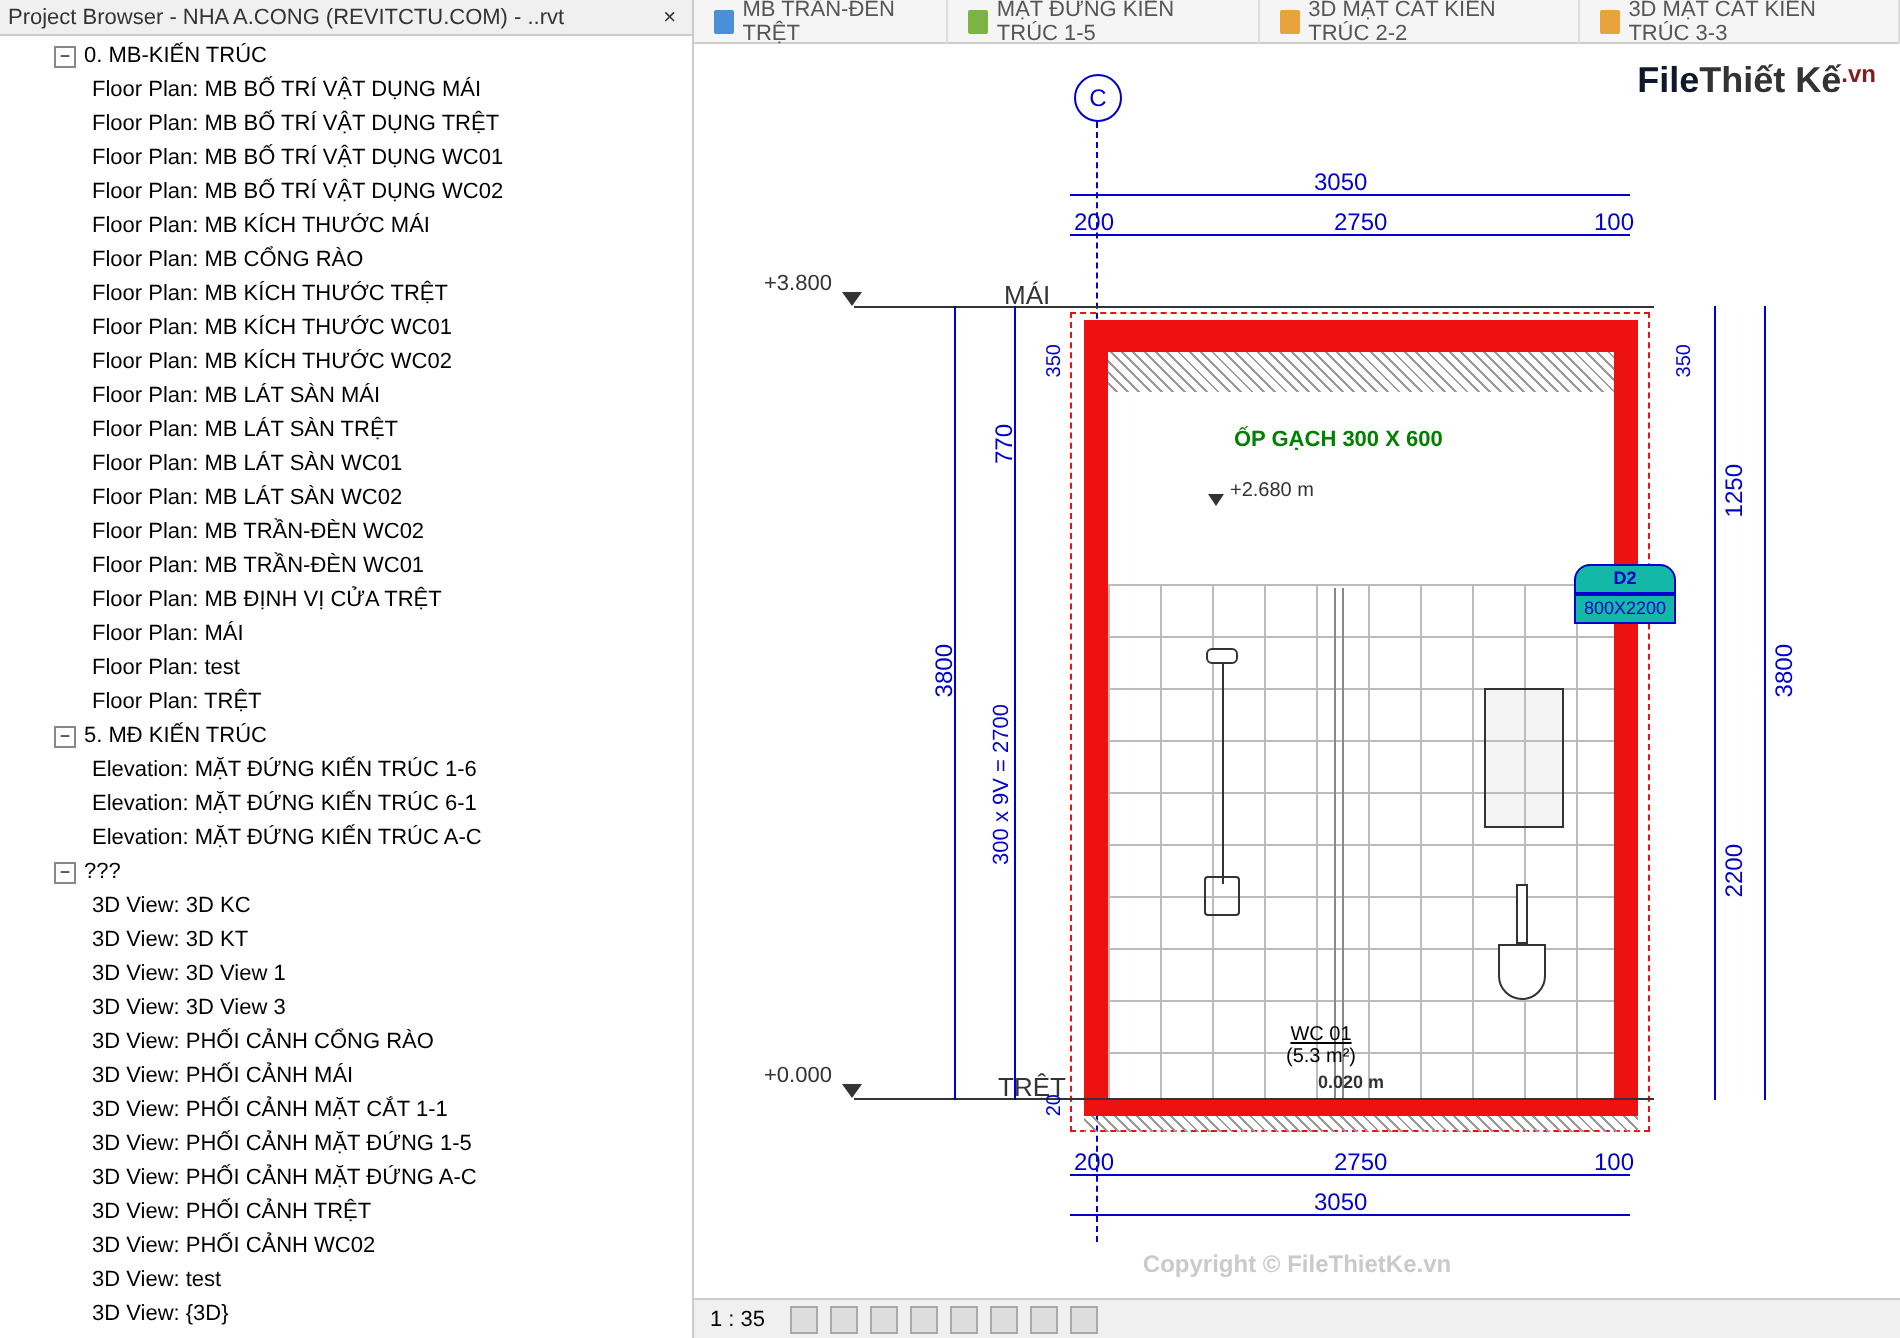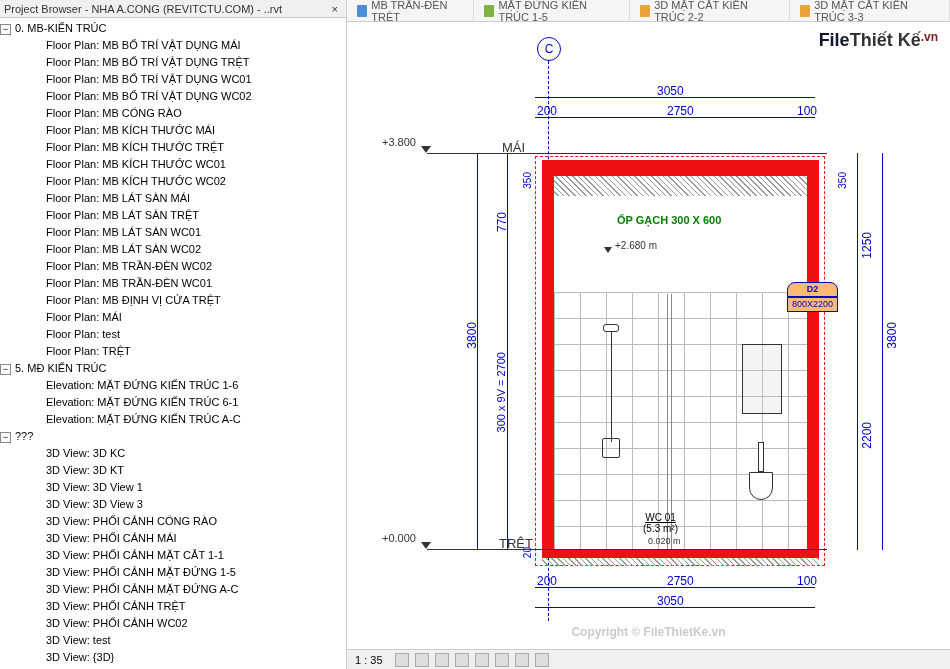--- a/index.html
+++ b/index.html
@@ -5,21 +5,21 @@
 * { margin: 0; padding: 0; box-sizing: border-box; }
 body { font-family: "Segoe UI", Arial, sans-serif; font-size: 11px; background: #fff; width: 950px; height: 669px; overflow: hidden; position: relative; }
 .container { display: flex; width: 100%; height: 100%; }
 
 
 .browser-panel { width: 347px; height: 100%; border-right: 1px solid #ccc; background: #fff; display: flex; flex-direction: column; }
 .browser-header { height: 18px; background: #f0f0f0; border-bottom: 1px solid #ccc; display: flex; align-items: center; padding: 0 4px; font-size: 11px; color: #333; }
 .browser-header-close { margin-left: auto; cursor: pointer; padding: 0 4px; }
 .browser-tree { flex: 1; overflow-y: auto; padding: 2px 0; }
 .tree-node { padding: 1px 0 1px 8px; white-space: nowrap; cursor: pointer; font-size: 11px; color: #000; line-height: 15px; }
-.tree-node.group { padding-left: 0; }
+.tree-node.group { padding-left: 0; margin-left: 27px; }
 .tree-node.item { padding-left: 46px; }
 .expander { display: inline-block; width: 11px; height: 11px; border: 1px solid #888; text-align: center; line-height: 9px; font-size: 9px; margin-right: 4px; background: #fff; cursor: pointer; }
 
 
 .main-area { flex: 1; display: flex; flex-direction: column; position: relative; }
 .tabs-bar { height: 22px; background: #f5f5f5; border-bottom: 1px solid #ccc; display: flex; align-items: center; font-size: 11px; }
 .tab { padding: 3px 10px; border-right: 1px solid #ddd; display: flex; align-items: center; gap: 4px; cursor: pointer; color: #555; }
 .tab-icon { width: 12px; height: 12px; display: inline-block; }
 .tab-icon.plan { background: #4a90d9; border-radius: 1px; }
 .tab-icon.elev { background: #7cb342; border-radius: 1px; }
@@ -39,21 +39,21 @@
 .dim-text { font-size: 12px; color: #0000cd; font-family: Arial; }
 .dim-text.vert { writing-mode: vertical-rl; transform: rotate(180deg); }
 .level-text { font-size: 11px; color: #333; font-family: Arial; }
 .level-line { border-top: 1px solid #333; }
 .wall-red { background: #e11; position: absolute; }
 .wall-hatch { position: absolute; border: 1px dashed #e11; background: repeating-linear-gradient(0deg, transparent, transparent 2px, #ddd 2px, #ddd 3px); }
 .tile-grid { position: absolute; background-image: linear-gradient(#bbb 1px, transparent 1px), linear-gradient(90deg, #bbb 1px, transparent 1px); background-size: 26px 26px; }
 .note-green { font-size: 11px; color: #008000; font-weight: bold; font-family: Arial; }
 .room-tag { font-size: 10px; color: #000; text-align: center; }
 .door-tag { position: absolute; }
-.door-tag-box { border: 1px solid #0000cd; background: #fdba74; padding: 1px 4px; font-size: 9px; color: #0000cd; text-align: center; line-height: 11px; }
+.door-tag-box { border: 1px solid #0000cd; background: #14b8a6; padding: 1px 4px; font-size: 9px; color: #0000cd; text-align: center; line-height: 11px; }
 .dim-line-h { position: absolute; border-top: 1px solid #0000cd; }
 .dim-line-v { position: absolute; border-left: 1px solid #0000cd; }
 
 
 .status-bar { position: absolute; bottom: 0; left: 0; right: 0; height: 20px; background: #f0f0f0; border-top: 1px solid #ccc; display: flex; align-items: center; padding: 0 8px; font-size: 11px; gap: 12px; }
 .status-icons { display: flex; gap: 6px; }
 .status-icon { width: 14px; height: 14px; background: #ddd; border: 1px solid #aaa; }
 
 .mirror-frame { position: absolute; border: 1px solid #333; background: rgba(200,200,200,0.2); }
 .sink-shape { position: absolute; width: 24px; height: 28px; border: 1px solid #333; border-radius: 0 0 12px 12px; background: #fff; }
@@ -70,22 +70,22 @@
     <div class="browser-header">
       <span>Project Browser - NHA A.CONG (REVITCTU.COM) - ..rvt</span>
       <span class="browser-header-close">×</span>
     </div>
     <div class="browser-tree" id="tree">
         <div class="tree-node group"><span class="expander">−</span>0. MB-KIẾN TRÚC</div>
         <div class="tree-node item">Floor Plan: MB BỐ TRÍ VẬT DỤNG MÁI</div>
         <div class="tree-node item">Floor Plan: MB BỐ TRÍ VẬT DỤNG TRỆT</div>
         <div class="tree-node item">Floor Plan: MB BỐ TRÍ VẬT DỤNG WC01</div>
         <div class="tree-node item">Floor Plan: MB BỐ TRÍ VẬT DỤNG WC02</div>
+        <div class="tree-node item">Floor Plan: MB KÍCH THƯỚC MÁI</div>
         <div class="tree-node item">Floor Plan: MB CỔNG RÀO</div>
-        <div class="tree-node item">Floor Plan: MB KÍCH THƯỚC MÁI</div>
         <div class="tree-node item">Floor Plan: MB KÍCH THƯỚC TRỆT</div>
         <div class="tree-node item">Floor Plan: MB KÍCH THƯỚC WC01</div>
         <div class="tree-node item">Floor Plan: MB KÍCH THƯỚC WC02</div>
         <div class="tree-node item">Floor Plan: MB LÁT SÀN MÁI</div>
         <div class="tree-node item">Floor Plan: MB LÁT SÀN TRỆT</div>
         <div class="tree-node item">Floor Plan: MB LÁT SÀN WC01</div>
         <div class="tree-node item">Floor Plan: MB LÁT SÀN WC02</div>
         <div class="tree-node item">Floor Plan: MB TRẦN-ĐÈN WC02</div>
         <div class="tree-node item">Floor Plan: MB TRẦN-ĐÈN WC01</div>
         <div class="tree-node item">Floor Plan: MB ĐỊNH VỊ CỬA TRỆT</div>
@@ -190,21 +190,21 @@
 
       <div class="door-tag" style="left:440px; top:260px;">
         <div class="door-tag-box" style="border-radius:8px 8px 0 0;"><b>D2</b></div>
         <div class="door-tag-box">800X2200</div>
       </div>
 
       <div class="dwg room-tag" style="left:296px; top:490px;">
         <div style="text-decoration:underline;">WC 01</div>
         <div>(5.3 m²)</div>
       </div>
-      <div class="dwg level-text" style="left:301px; top:514px; font-size:9px;">0.020 m</div>
+      <div class="dwg level-text" style="left:312px; top:514px; font-size:9px;font-weight:bold;">0.020 m</div>
 
       <div class="dwg level-text" style="left:35px; top:510px;">+0.000</div>
       <div class="dwg" style="left:74px; top:520px; width:0; height:0; border-left:5px solid transparent; border-right:5px solid transparent; border-top:7px solid #333;"></div>
       <div class="dwg level-line" style="left:80px; top:527px; width:400px;"></div>
       <div class="dwg level-text" style="left:152px; top:514px; font-size:13px;">TRỆT</div>
 
       <div class="dim-line-v" style="left:130px; top:131px; height:397px;"></div>
       <div class="dwg dim-text vert" style="left:118px; top:300px;">3800</div>
       <div class="dim-line-v" style="left:160px; top:131px; height:397px;"></div>
       <div class="dwg dim-text vert" style="left:148px; top:330px; font-size:11px;">300 x 9V = 2700</div>

